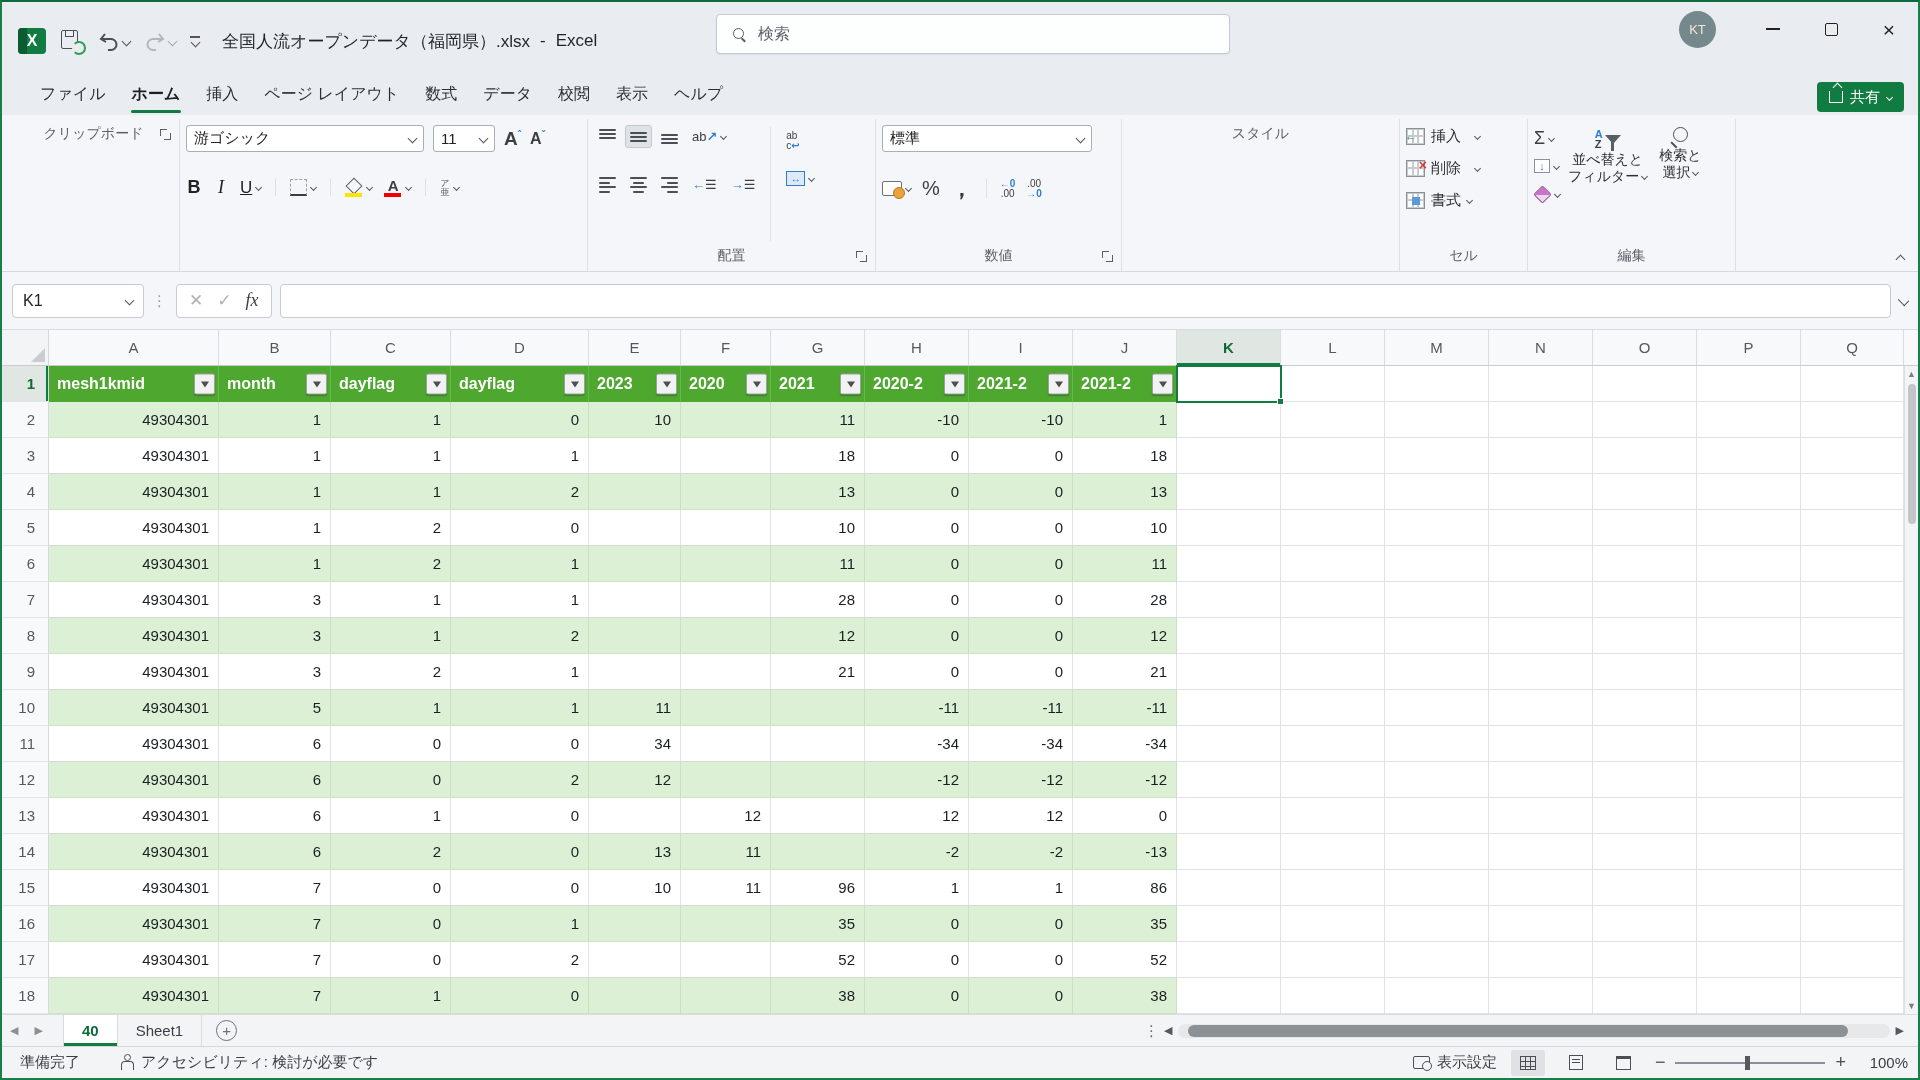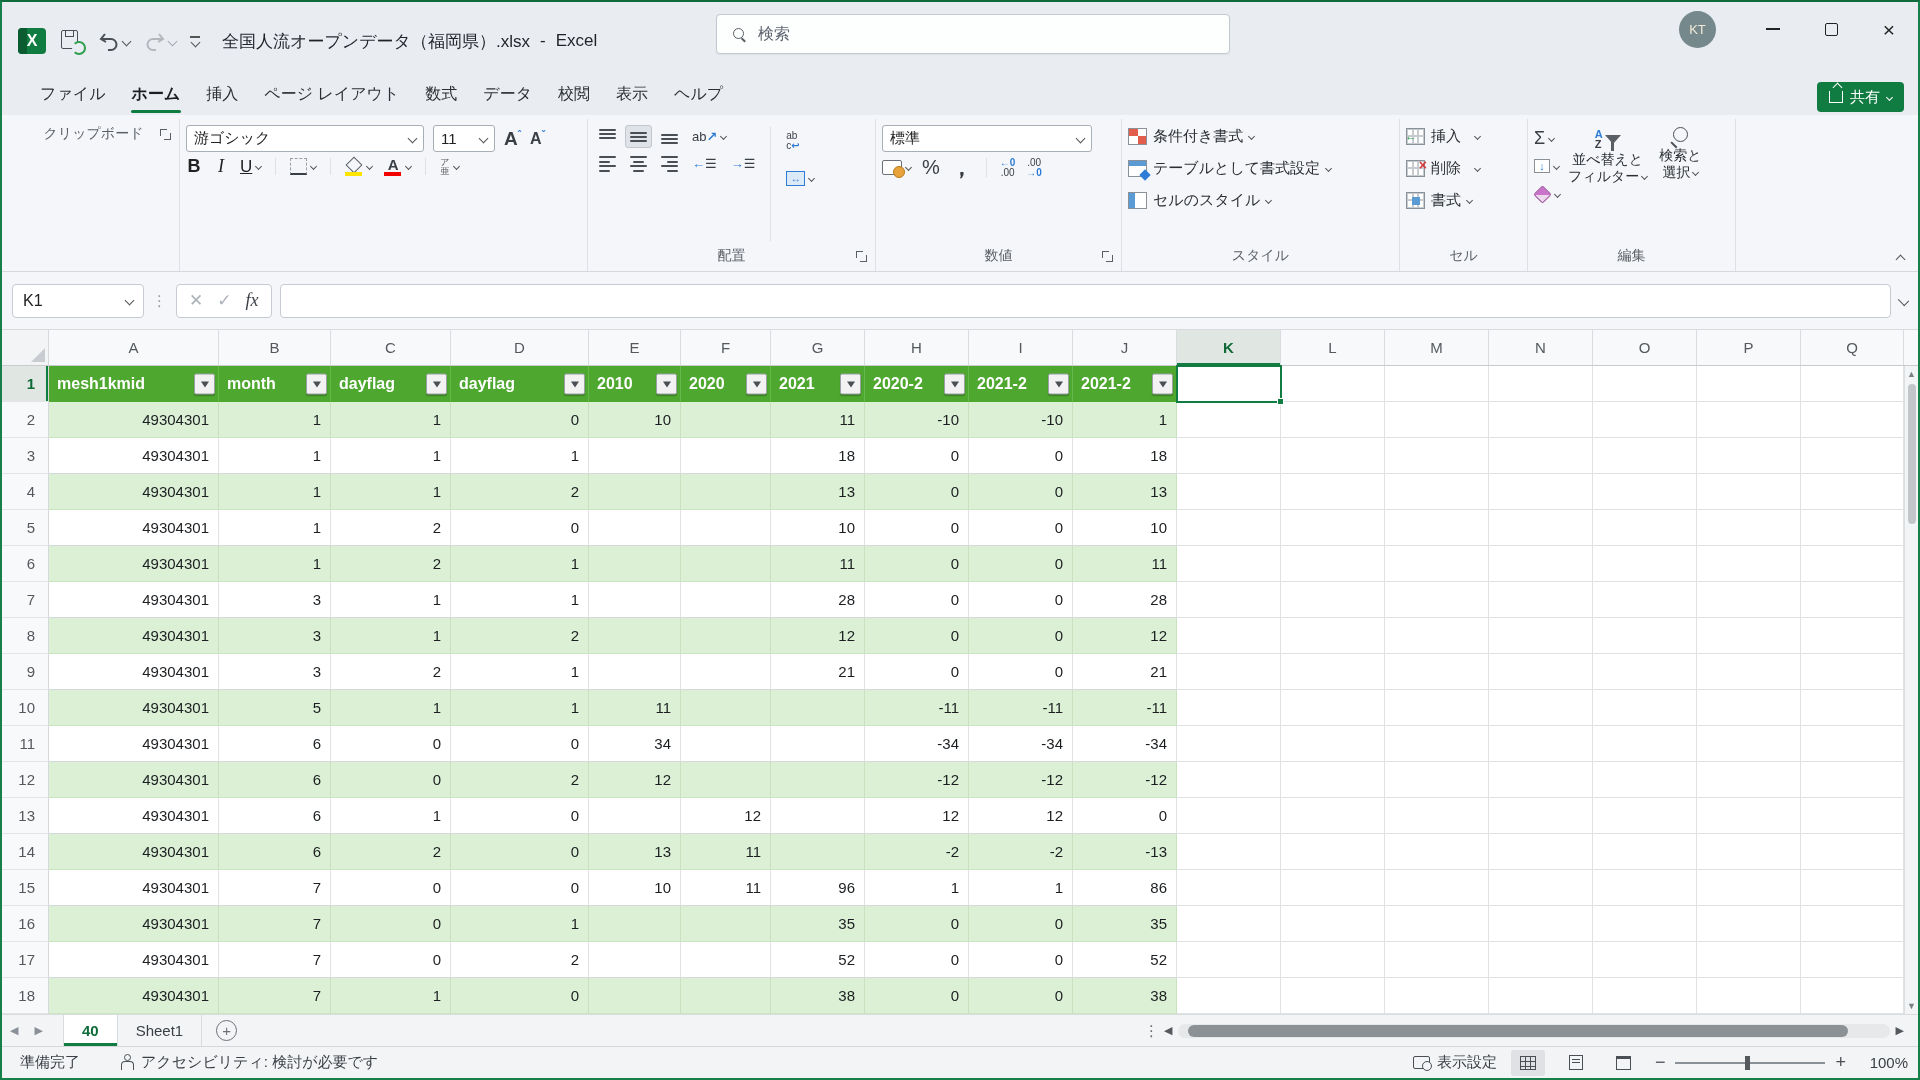--- a/index.html
+++ b/index.html
@@ -71,21 +71,21 @@
   .scis::before { left:5px; transform:rotate(25deg); }
   .scis::after { left:10px; transform:rotate(-25deg); }
   .scis i { position:absolute; bottom:0; width:5px; height:5px; border:1.7px solid #3F6796; border-radius:50%; }
   .scis i.l { left:2px; } .scis i.r { right:2px; }
   .copy-ic { width:16px; height:18px; position:relative; }
   .copy-ic::before { content:""; position:absolute; left:0; top:0; width:10px; height:13px; border:1.6px solid #5A5F66; background:#F4F6F9; }
   .copy-ic::after { content:""; position:absolute; right:0; bottom:0; width:10px; height:13px; border:1.6px solid #5A5F66; background:#fff; }
   .brush-ic { width:18px; height:18px; position:relative; }
   .brush-ic::before { content:""; position:absolute; left:2px; top:9px; width:13px; height:6px; background:#D0822C; transform:rotate(-35deg); border-radius:1px; }
   .brush-ic::after { content:""; position:absolute; right:1px; top:2px; width:6px; height:6px; background:#8A9097; transform:rotate(-35deg); }
-  .fcol { display:flex; flex-direction:column; gap:4px; }
+  .fcol { display:flex; flex-direction:column; gap:25px; }
   .frow { display:flex; align-items:center; gap:9px; }
   .combo { background:#fff; border:1px solid #A9AFB6; border-radius:3px; height:27px; display:flex; align-items:center; justify-content:space-between; padding:0 7px; font-size:15px; color:#222; }
   .fontA { font-size:19px; font-weight:bold; color:#3A3F45; position:relative; line-height:1; }
   .fontA sup { font-size:10px; color:#2E7CD6; font-weight:bold; }
   .fmt-b { font-weight:bold; font-size:18px; color:#222; width:16px; text-align:center; }
   .fmt-i { font-style:italic; font-family:"Liberation Serif","DejaVu Serif",serif; font-size:18px; color:#222; width:14px; text-align:center; }
   .fmt-u { font-size:17px; text-decoration:underline; color:#222; }
   .border-ic { width:17px; height:17px; border:1px dashed #9AA0A6; border-bottom:2.4px solid #3A3F45; }
   .fill-ic { width:18px; height:18px; position:relative; }
   .fill-ic::before { content:""; position:absolute; left:3px; top:1px; width:10px; height:10px; border:1.7px solid #5A5F66; transform:rotate(45deg); }
@@ -440,42 +440,20 @@
             <span class="vdiv"></span>
             <span class="decimals"><b>←0</b><br><span>.00</span></span>
             <span class="decimals"><span>.00</span><br><b>→0</b></span>
           </div>
         </div>
       </div>
       <div class="rlabel"><span>数値</span><span class="dlg"></span></div>
     </div>
 
     <div class="rgroup" style="width:278px;">
-      <div class="rbody" style="flex-direction:column; gap:2px; align-items:flex-start; padding-top:0;">
-        <div class="stylebtn">
-            <span class="cf-ic">
-              <i></i>
-              <i></i>
-              <i></i>
-              <i></i>
-            </span>
-            <span>条件付き書式</span>
-            <span class="chev" style="width:5px;height:5px;"></span>
-          </div>
-        <div class="stylebtn">
-            <span class="tbl-ic"></span>
-            <span>テーブルとして書式設定</span>
-            <span class="chev" style="width:5px;height:5px;"></span>
-          </div>
-        <div class="stylebtn">
-            <span class="cs-ic"></span>
-            <span>セルのスタイル</span>
-            <span class="chev" style="width:5px;height:5px;"></span>
-          </div>
-      </div>
       <div class="rlabel"><span>スタイル</span></div>
     </div>
 
     <div class="rgroup" style="width:128px;">
       <div class="rbody" style="flex-direction:column; gap:2px; align-items:flex-start; padding-top:0;">
         <div class="stylebtn">
             <span class="cell-ic ins">
               <i></i>
               <i></i>
               <i></i>
@@ -619,21 +597,21 @@
               <span class="tri"></span>
             </span>
           </div>
           <div class="th" style="width: 138px;">
             <span>dayflag</span>
             <span class="filterbtn">
               <span class="tri"></span>
             </span>
           </div>
           <div class="th" style="width: 92px;">
-            <span>2010</span>
+            <span>2023</span>
             <span class="filterbtn">
               <span class="tri"></span>
             </span>
           </div>
           <div class="th" style="width: 90px;">
             <span>2020</span>
             <span class="filterbtn">
               <span class="tri"></span>
             </span>
           </div>

